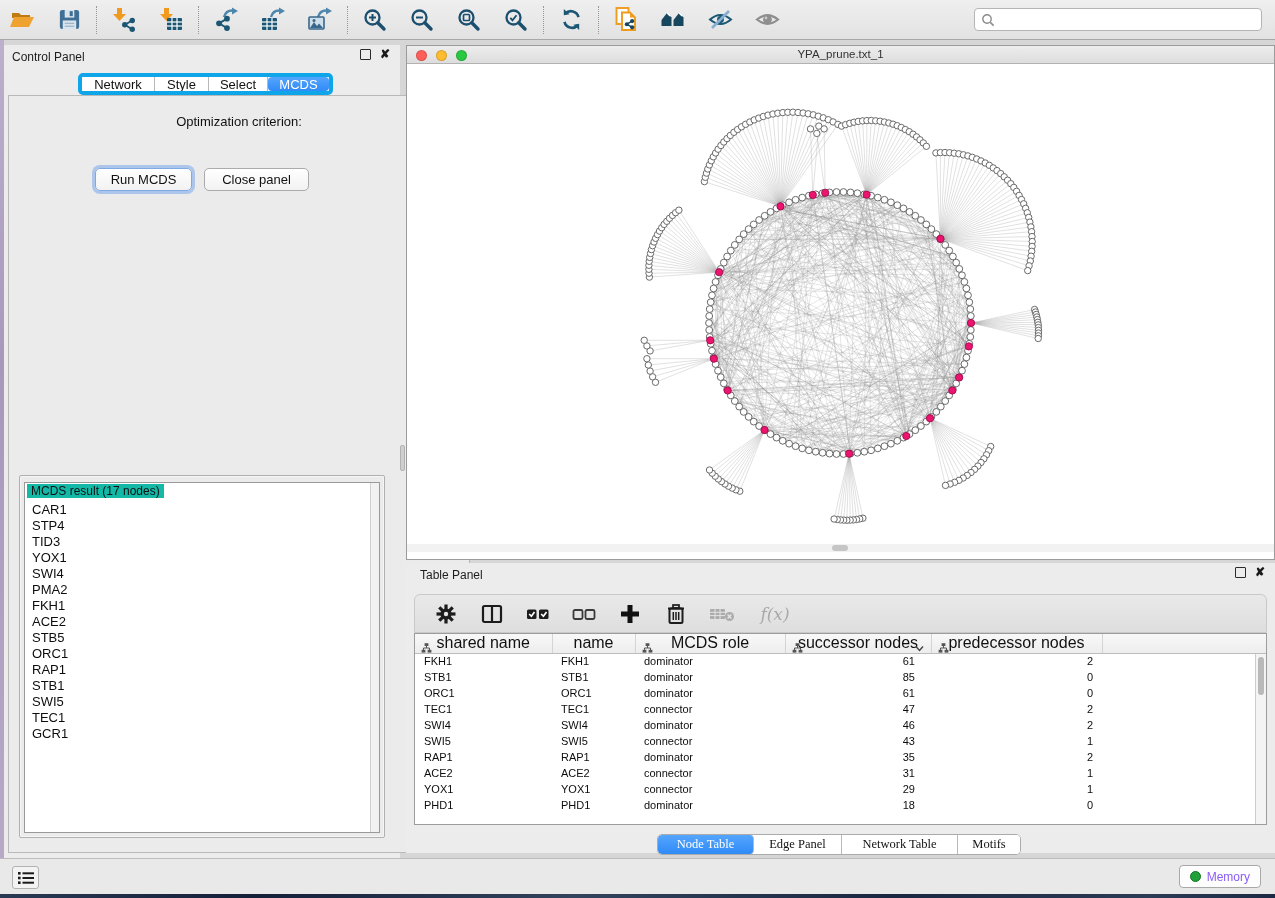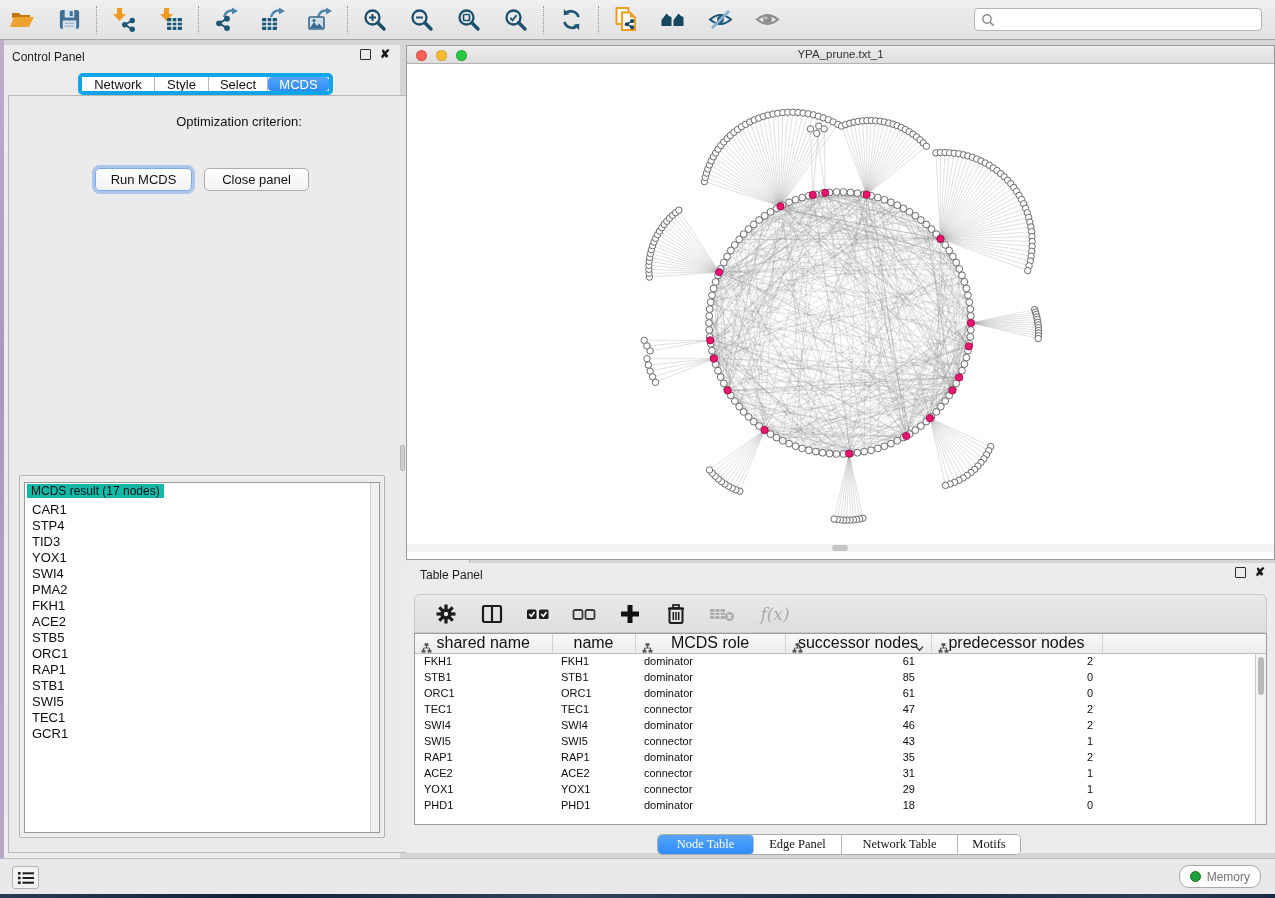--- a/index.html
+++ b/index.html
@@ -116,22 +116,22 @@
     border-right:1px solid #b9b9b9; background:#fff; }
   .table-tab:last-child { border-right:none; }
   .table-tab.active { background:linear-gradient(#55a5fd,#2f8bf7); color:#fff; border-radius:4px; }
 
   
   .statusbar { position:absolute; left:0; top:858px; width:1275px; height:36px; background:#e9e9e9;
     border-top:1px solid #bcbcbc; }
   .list-btn { position:absolute; left:12px; top:7px; width:27px; height:23px; background:#f3f3f3;
     border:1px solid #b2b2b2; border-radius:3px; display:flex; align-items:center; justify-content:center; }
   .memory-btn { position:absolute; right:14px; top:6px; height:23px; background:#fdfdfd;
-    border:1px solid #a8a8a8; border-radius:10px; display:flex; align-items:center; gap:6px;
-    padding:0 10px; font-size:12px; color:#737373; }
+    border:1px solid #a8a8a8; border-radius:4px; display:flex; align-items:center; gap:6px;
+    padding:0 10px; font-size:12px; color:#8b5cf6; }
   .mem-dot { width:11px; height:11px; border-radius:50%; background:#1ea13a; border:1px solid #12751f; }
 
   .wallpaper { position:absolute; left:0; top:894px; width:1275px; height:4px;
     background:linear-gradient(90deg,#2a3a55,#141f38 20%,#33445f 45%,#1a2740 70%,#2c3b56 90%,#1c2a45); }
 </style>
 </head>
 <body>
 
 <div id="app">
 

